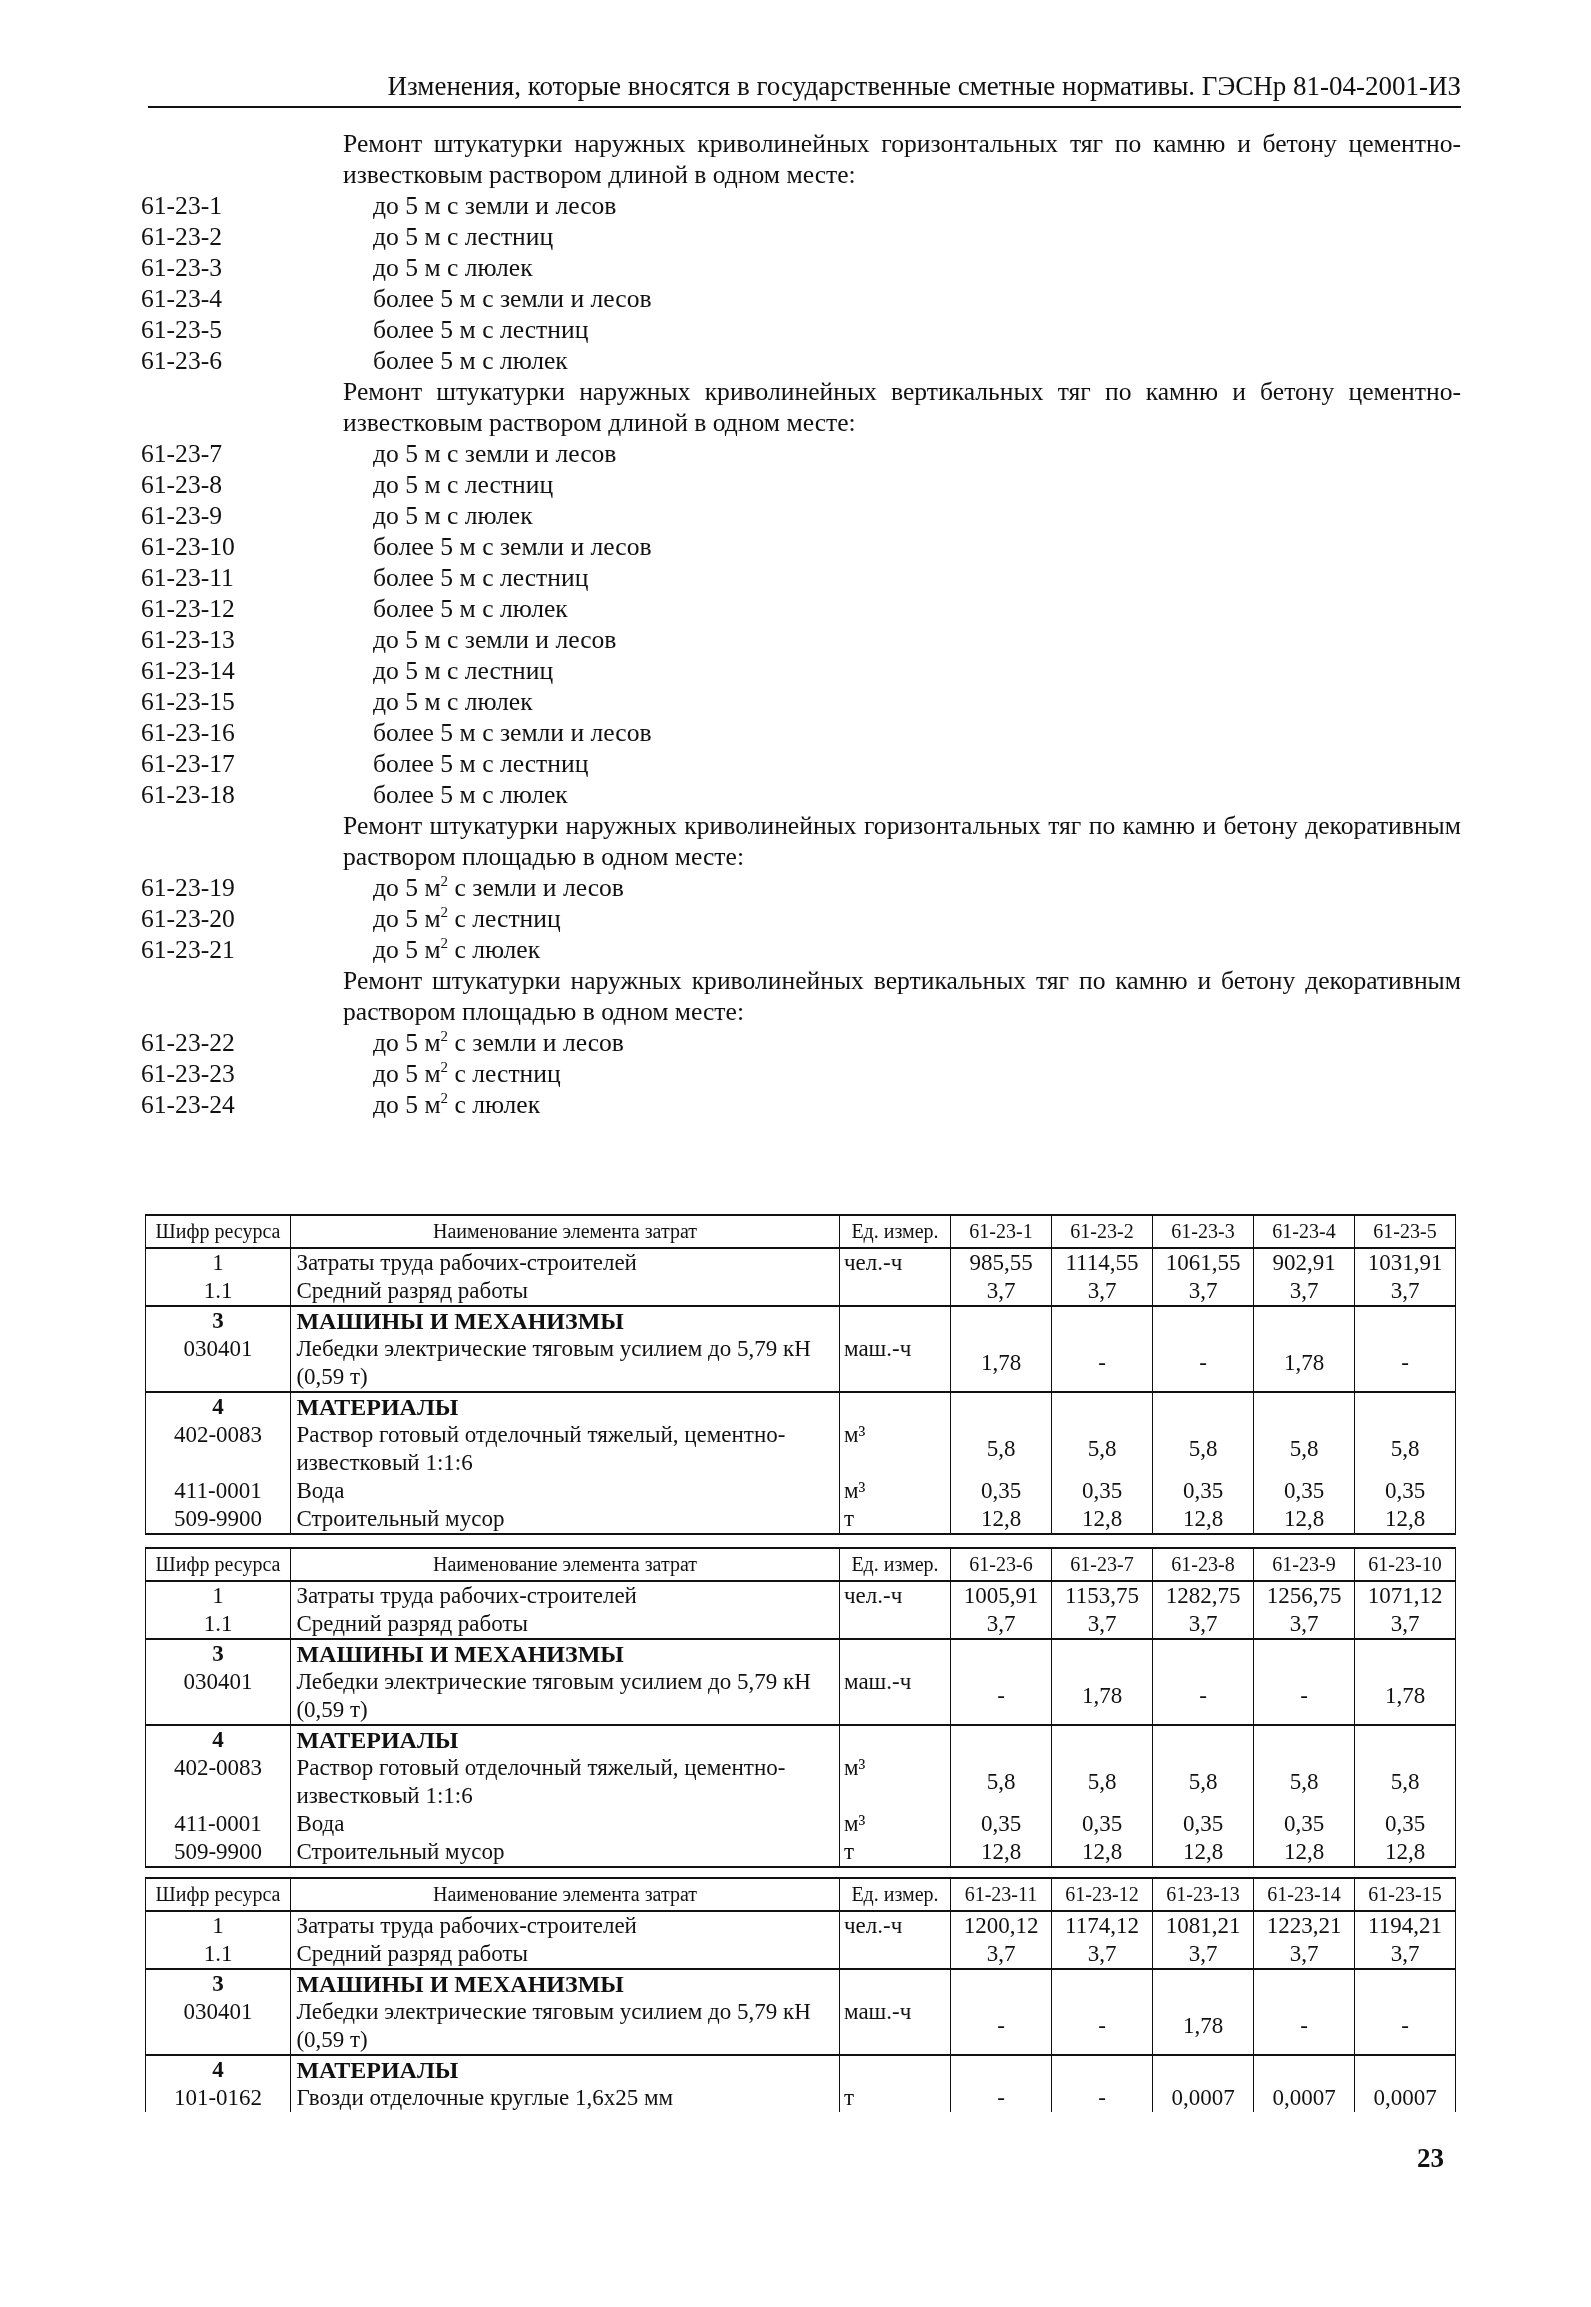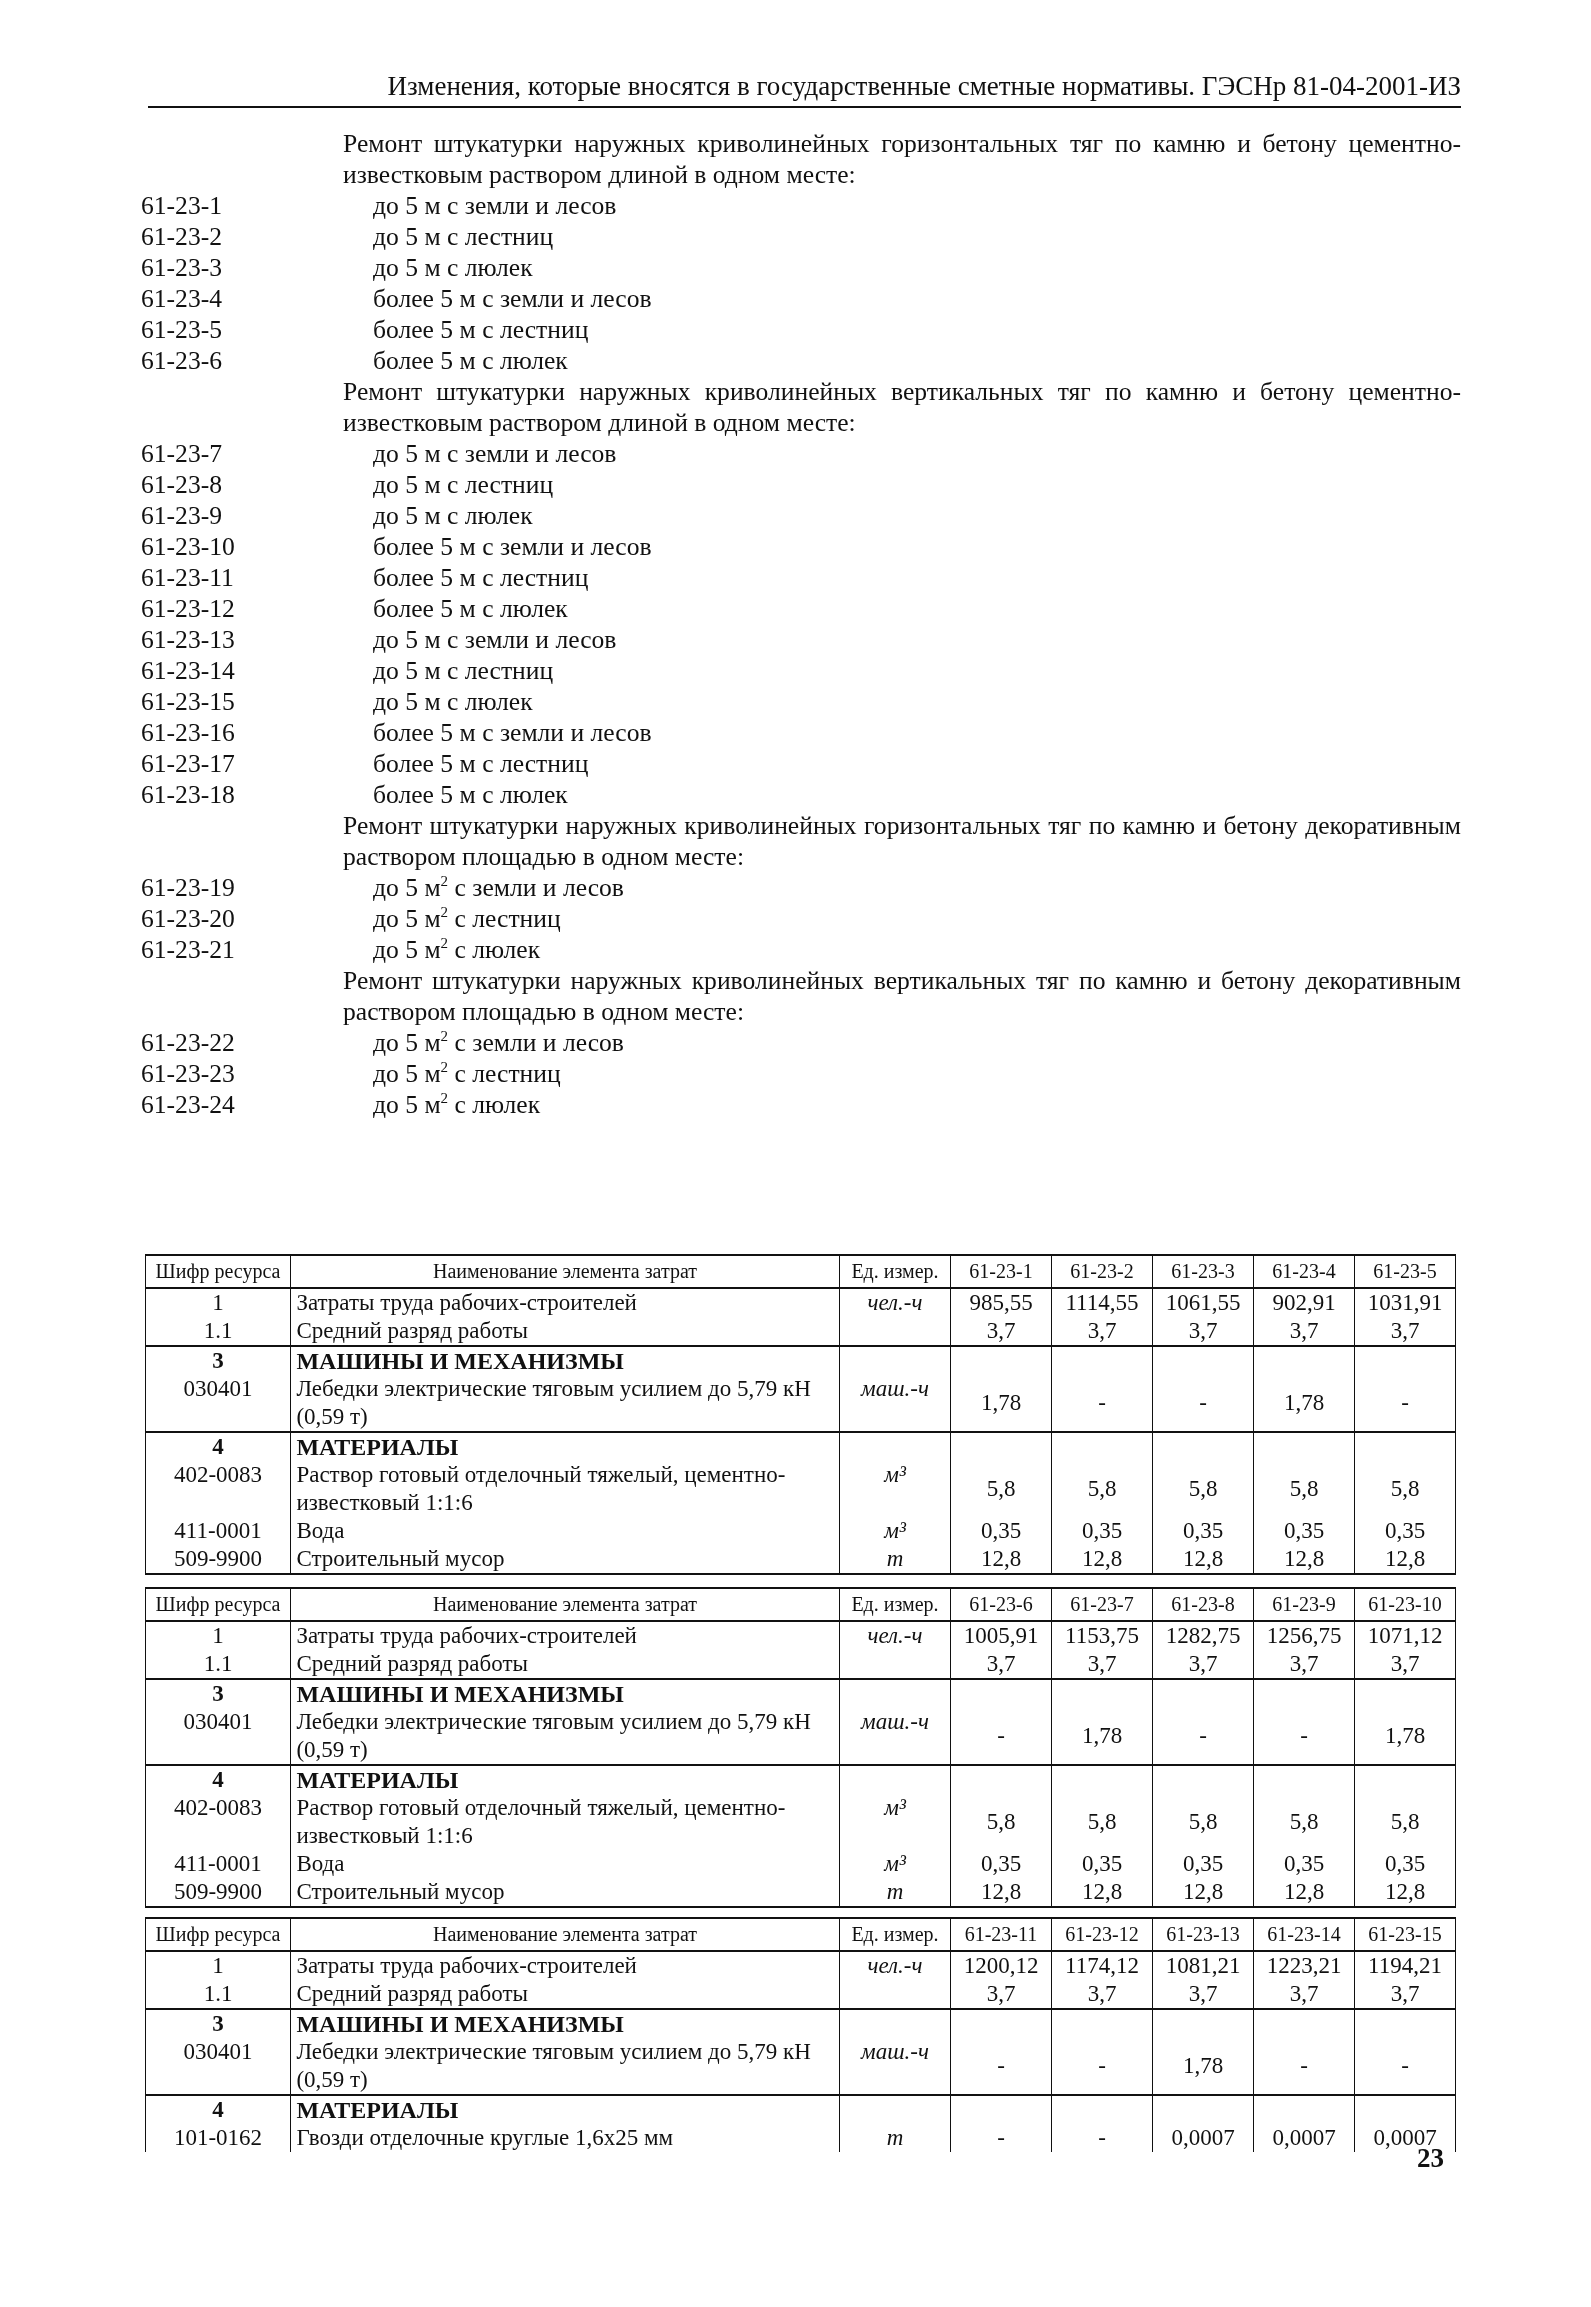--- a/index.html
+++ b/index.html
@@ -8,30 +8,30 @@
   .header { position:absolute; left:148px; top:67px; width:1313px; height:39px;
             border-bottom:2.7px solid #111; }
   .header-title { position:absolute; right:0; bottom:4px; font-size:27px; white-space:nowrap; }
   .body { position:absolute; left:141px; top:128px; width:1320px; font-size:25.6px; line-height:31px; }
   .heading { padding-left:202px; text-align:justify; text-align-last:left; }
   .item { display:flex; }
   .item .code { width:232px; flex:none; }
   .item .text { }
   sup { font-size:15px; line-height:0; }
   .tables { position:absolute; left:145px; width:1310px; }
-  table.norm { width:1310px; border-collapse:collapse; font-size:23px; line-height:28px; table-layout:fixed;margin-top:40px; }
+  table.norm { width:1310px; border-collapse:collapse; font-size:23px; line-height:28px; table-layout:fixed; }
   table.norm th { font-weight:normal; font-size:20px; border:1.3px solid #111; border-top:2.7px solid #111; border-bottom:2.7px solid #111; padding:1.3px 2.7px; white-space:nowrap; }
   table.norm td { border-left:1.3px solid #111; border-right:1.3px solid #111; padding:0 4px; vertical-align:top; }
   table.norm td.c { text-align:center; }
   table.norm td.code { text-align:center; }
   table.norm tr.group-end td { border-bottom:2.7px solid #111; }
   table.norm tr.sec td.name { font-weight:bold; font-size:24px; }
   table.norm tr.sec td.code { font-weight:bold; }
   table.norm td.name { padding-left:5.4px; }
-  table.norm td.unit { text-align:center;font-style:italic; }
+  table.norm td.unit { text-align:left; }
   .page-num { position:absolute; left:1417px; top:2143px; font-size:27px;font-weight:bold; }
 </style>
 </head>
 <body>
 
 <div class="header">
   <span class="header-title">Изменения, которые вносятся в государственные сметные нормативы. ГЭСНр 81-04-2001-ИЗ</span>
 </div>
 
 <div class="body" id="body">

